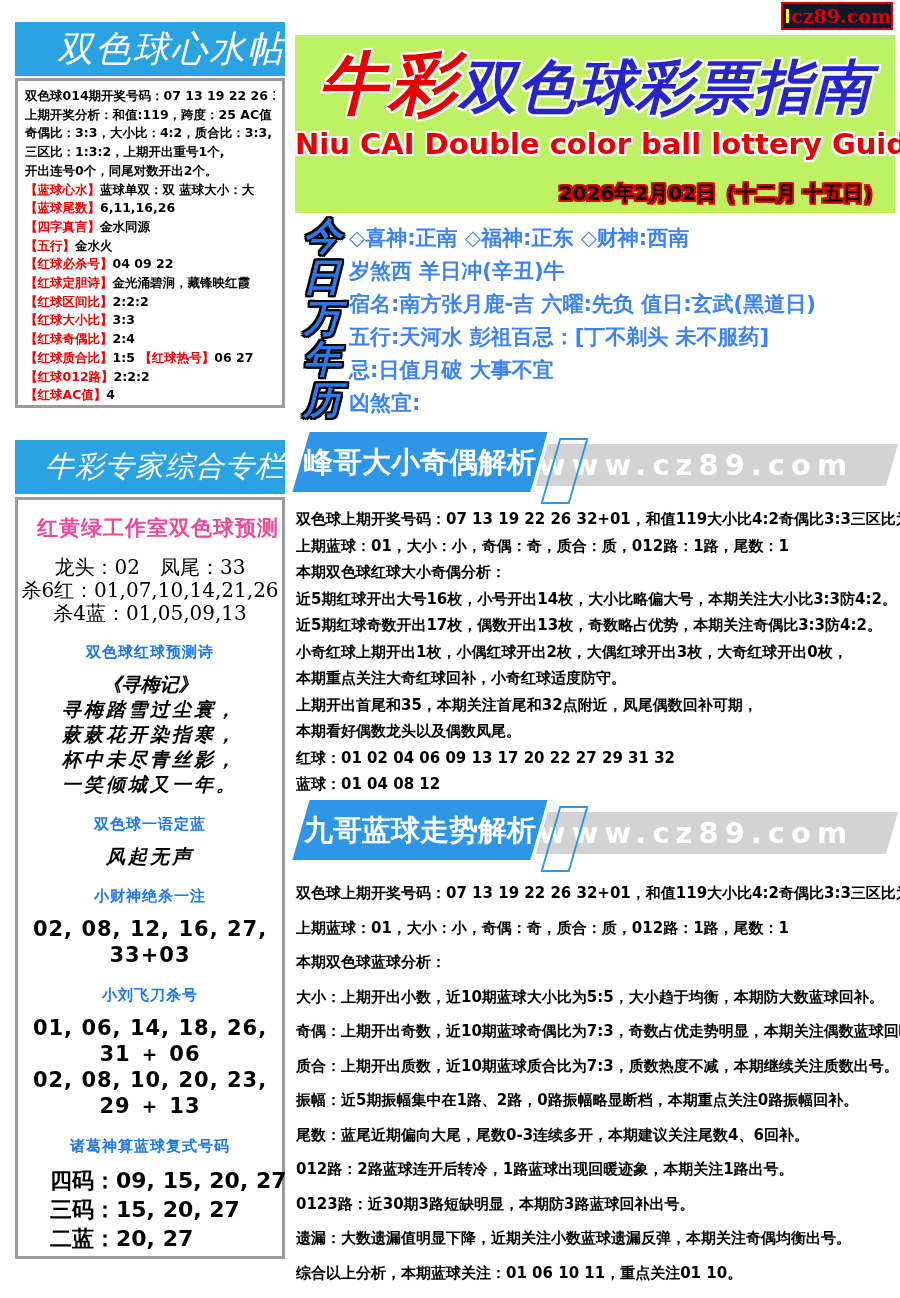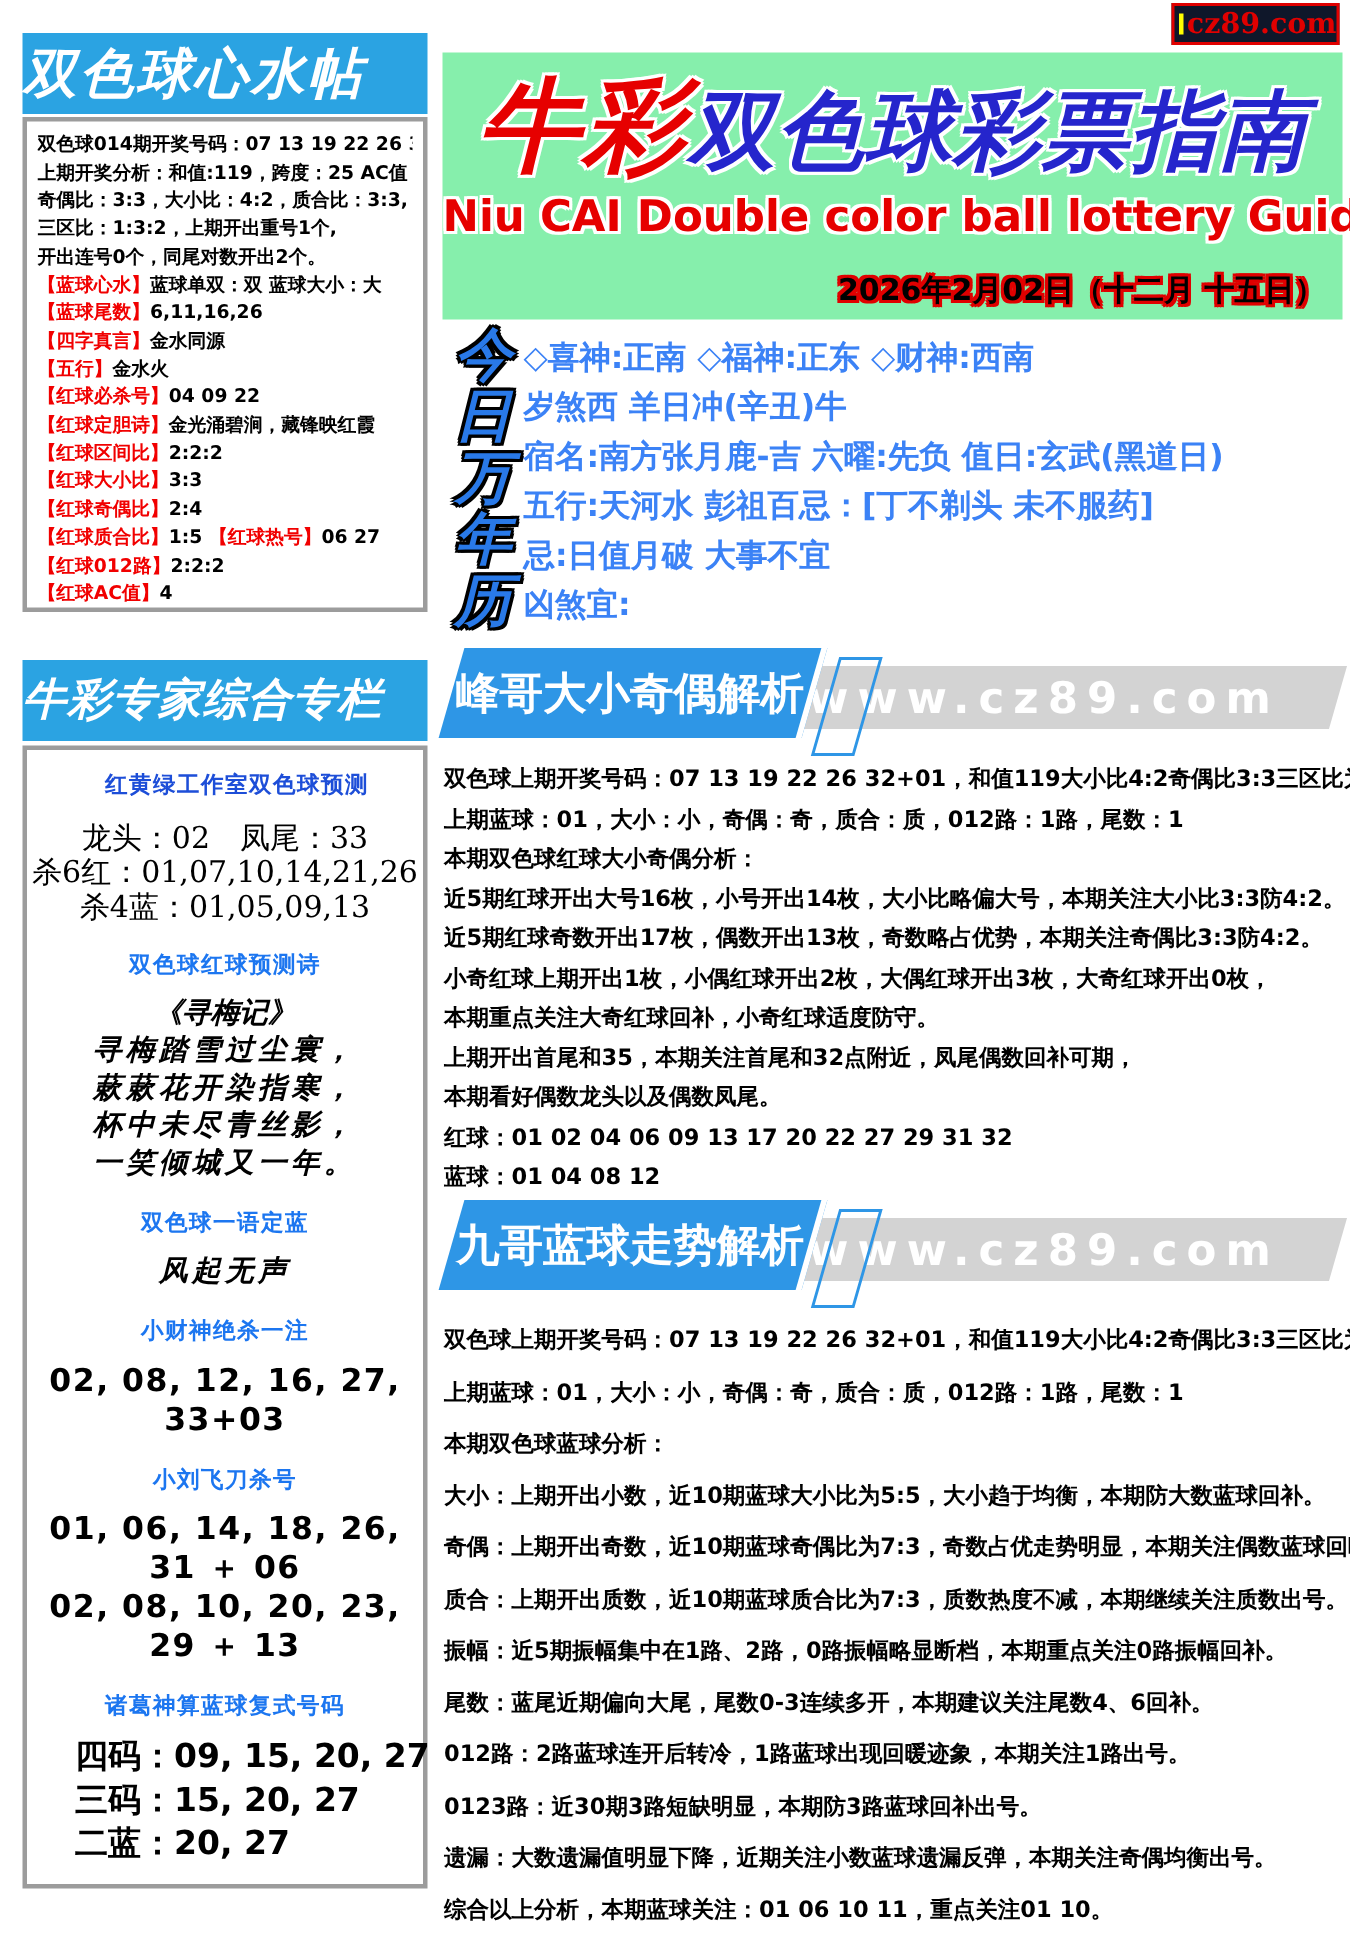--- a/index.html
+++ b/index.html
@@ -1,44 +1,44 @@
 <!DOCTYPE html>
 <html><head>
 <meta charset="utf-8">
 <style>
   html,body{margin:0;padding:0;}
   body{width:900px;height:1298px;background:#ffffff;font-family:"DejaVu Sans",sans-serif;position:relative;overflow:hidden;}
   .page{position:absolute;inset:0;}
 
   
   .lbanner{position:absolute;left:15px;width:270px;height:54px;background:#2ba3e2;color:#fff;
-    display:flex;align-items:center;justify-content:flex-start;font-weight:bold;font-style:italic;}
+    display:flex;align-items:center;justify-content:flex-end;font-weight:normal;font-style:italic;}
   .lbanner.b1{top:22px;font-size:36px;letter-spacing:2px;}
   .lbanner.b2{top:440px;font-size:29px;letter-spacing:1px;}
   .lbox{position:absolute;left:15px;width:270px;background:#fff;border:3px solid #9c9c9c;
     box-shadow:inset 0 0 0 2px #ffffff;box-sizing:border-box;}
   .box1{top:78px;height:330px;padding:6px 7px;font-size:12.5px;font-weight:bold;color:#000;}
   .p1line{line-height:18.7px;white-space:nowrap;overflow:hidden;}
   .redlab{color:#f10000;}
   .box2{top:497px;height:762px;text-align:center;color:#000;padding-top:10px;}
-  .studio{color:#1d4ed8;font-weight:bold;font-size:15px;margin:4px 0 14px 16px;letter-spacing:1px;}
+  .studio{color:#ec4899;font-weight:bold;font-size:21px;margin:4px 0 14px 16px;letter-spacing:1px;}
   .serifline{font-family:"DejaVu Serif",serif;font-size:20px;line-height:23px;white-space:nowrap;}
   .bluehead{color:#1c76f0;font-weight:bold;font-size:15px;margin:18px 0 10px 0;letter-spacing:1px;}
   .poemt{font-family:"DejaVu Serif",serif;font-style:italic;font-weight:bold;font-size:19px;line-height:25px;}
   .poem{font-family:"DejaVu Serif",serif;font-style:italic;font-weight:bold;font-size:19px;line-height:25px;letter-spacing:3px;}
   .nums{font-size:21px;font-weight:600;line-height:26px;letter-spacing:1px;}
   .zline{font-size:22px;font-weight:600;text-align:left;padding-left:32px;line-height:29px;white-space:nowrap;}
 
   
   .logo{position:absolute;left:781px;top:2px;width:112px;height:28px;border:2px solid #e00000;background:#0f172a;
     display:flex;align-items:center;box-sizing:border-box;padding-left:3px;text-decoration:none;cursor:pointer;}
   .logo .sq{width:14px;height:14px;background:#ffff00;display:inline-block;margin-right:2px;}
   .logo .ltxt{color:#e00000;font-family:"DejaVu Serif",serif;font-weight:bold;font-size:19px;line-height:24px;}
 
-  .hdr{position:absolute;left:295px;top:35px;width:600px;height:178px;background:#86efac;}
+  .hdr{position:absolute;left:295px;top:35px;width:600px;height:178px;background:#bef264;}
   .trow{position:absolute;top:4px;left:0;width:100%;text-align:center;white-space:nowrap;}
   .outline-white{text-shadow:-2px -2px 0 #fff,2px -2px 0 #fff,-2px 2px 0 #fff,2px 2px 0 #fff,-2px 0 0 #fff,2px 0 0 #fff,0 -2px 0 #fff,0 2px 0 #fff;}
   .outline-red{text-shadow:-2px -2px 0 #e00000,2px -2px 0 #e00000,-2px 2px 0 #e00000,2px 2px 0 #e00000,-2px 0 0 #e00000,2px 0 0 #e00000,0 -2px 0 #e00000,0 2px 0 #e00000;}
   .outline-black{text-shadow:-2px -2px 0 #000,2px -2px 0 #000,-2px 2px 0 #000,2px 2px 0 #000,-2px 0 0 #000,2px 0 0 #000,0 -2px 0 #000,0 2px 0 #000;}
   .tred{color:#e60000;font-size:68px;font-weight:bold;font-style:italic;letter-spacing:2px;}
   .tblue{color:#2525cc;font-size:58px;font-weight:bold;font-style:italic;letter-spacing:1px;}
   .sub{position:absolute;top:92px;left:0;width:100%;text-align:center;color:#e60000;font-weight:bold;font-size:29px;white-space:nowrap;}
   .dateline{position:absolute;right:12px;bottom:6px;color:#000;font-weight:bold;font-size:20px;white-space:nowrap;}
 
   .alm{position:absolute;left:295px;top:216px;width:600px;height:212px;display:flex;}

